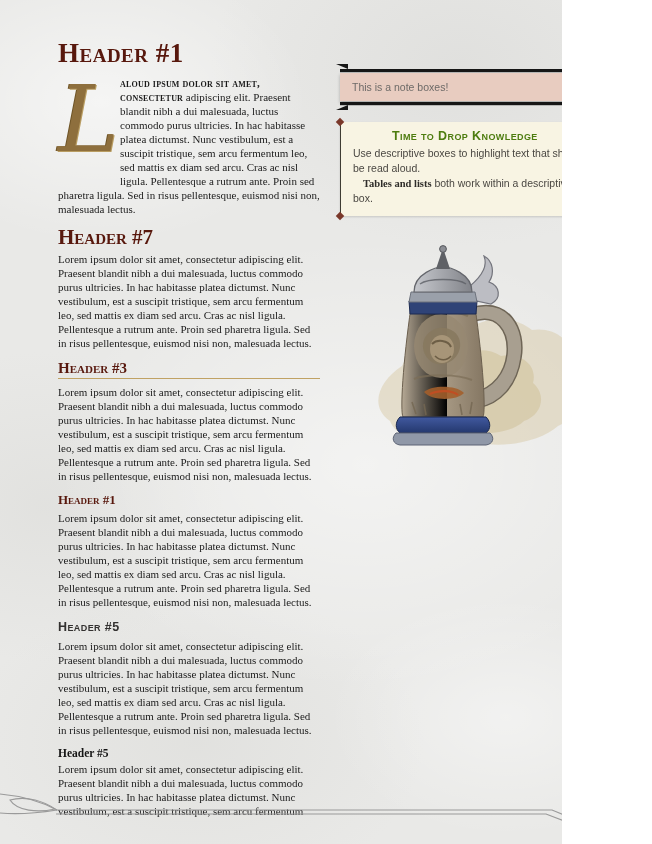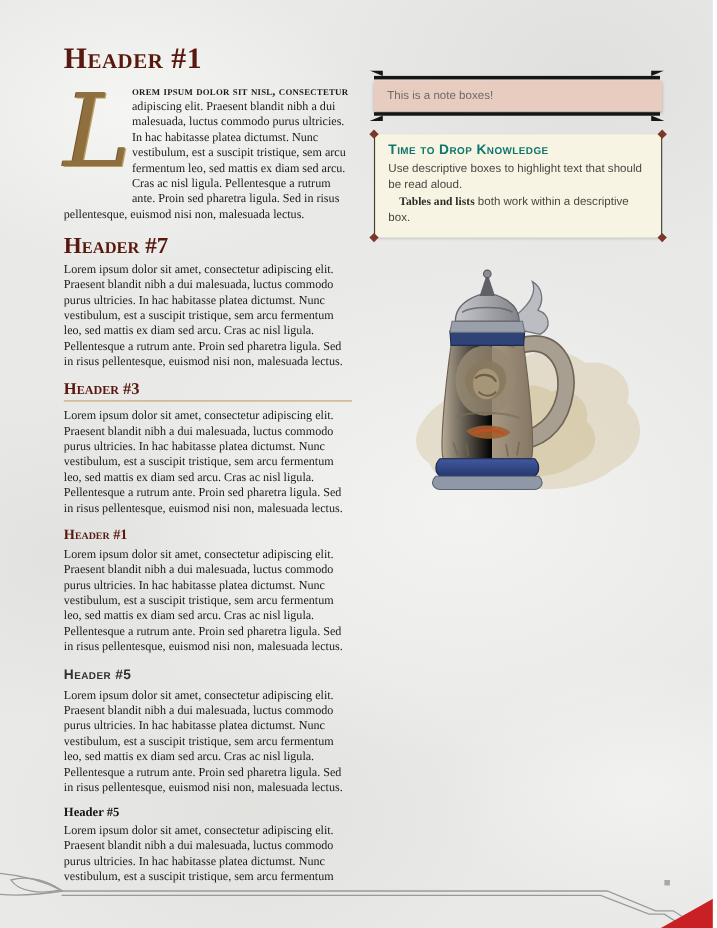--- a/index.html
+++ b/index.html
@@ -2,21 +2,21 @@
 <html><head>
 <meta charset="utf-8">
 <style>
   * { margin:0; padding:0; box-sizing:border-box; }
   html,body { width:652px; height:844px; }
   body{
     font-family:"Liberation Serif", serif;
     overflow:hidden;
   }
   .page{
-    position:relative; width:648px; height:844px; overflow:hidden;
+    position:relative; width:562px; height:844px; overflow:hidden;
     background:
       radial-gradient(ellipse 320px 220px at 18% 12%, rgba(255,255,255,.55), transparent 65%),
       radial-gradient(ellipse 420px 300px at 82% 8%,  rgba(203,203,200,.30), transparent 60%),
       radial-gradient(ellipse 520px 380px at 65% 55%, rgba(255,255,255,.45), transparent 60%),
       radial-gradient(ellipse 300px 260px at 8% 60%,  rgba(206,206,202,.28), transparent 60%),
       radial-gradient(ellipse 380px 260px at 35% 88%, rgba(208,208,204,.30), transparent 60%),
       radial-gradient(ellipse 300px 200px at 90% 85%, rgba(255,255,255,.40), transparent 60%),
       #e9e9e7;
   }
   .col{ position:absolute; width:262px; color:#1b1b1b; font-size:11px; line-height:14px; }
@@ -59,40 +59,40 @@
 
   
   .descbox{ position:relative; background:#f8f4e3; border-left:1.5px solid #3f3c33;
             border-right:1.5px solid #3f3c33; padding:7px 12px 10px 12px;
             margin:0 0 14px 0; box-shadow:0 1px 2px rgba(0,0,0,.15); }
   .descbox .dot{ position:absolute; width:6px; height:6px; background:#7a382a;
                  transform:rotate(45deg); }
   .dot.tl{ left:-4px; top:-3px; } .dot.tr{ right:-4px; top:-3px; }
   .dot.bl{ left:-4px; bottom:-3px; } .dot.br{ right:-4px; bottom:-3px; }
   .desc-title{ font-family:"Liberation Sans", sans-serif; font-variant:small-caps;
-               font-weight:700; font-size:12.5px; letter-spacing:.4px; color:#0f766e; }
+               font-weight:700; font-size:12.5px; letter-spacing:.4px; color:#4d7c0f;margin-left:39px; }
   .desc-text{ font-family:"Liberation Sans", sans-serif; font-size:10.5px;
               line-height:15px; color:#4a4742; margin-top:3px; }
   .desc-text .indent{ display:block; text-indent:10px; }
   .desc-text b{ color:#2e2c29;font-family:Liberation Serif, serif; }
 
   .illustration{ position:relative; width:260px; height:215px; margin-top:28px; }
 
   .footer-art{ position:absolute; left:0; bottom:0; width:652px; height:62px; }
 </style>
 </head>
 <body>
 
 <div class="page">
 
   <div class="col col-left">
     <h1 class="brew">Header #1</h1>
 
     <p class="body">
-      <span class="dropcap">L</span><span class="lead-caps">orem ipsum dolor sit nisl, consectetur</span>
+      <span class="dropcap">L</span><span class="lead-caps">aloud ipsum dolor sit amet, consectetur</span>
       <span>adipiscing elit. Praesent blandit nibh a dui malesuada, luctus commodo purus ultricies. In hac habitasse platea dictumst. Nunc vestibulum, est a suscipit tristique, sem arcu fermentum leo, sed mattis ex diam sed arcu. Cras ac nisl ligula. Pellentesque a rutrum ante. Proin sed pharetra ligula. Sed in risus pellentesque, euismod nisi non, malesuada lectus.</span>
     </p>
 
     <h2 class="brew">Header #7</h2>
     <p class="body">Lorem ipsum dolor sit amet, consectetur adipiscing elit. Praesent blandit nibh a dui malesuada, luctus commodo purus ultricies. In hac habitasse platea dictumst. Nunc vestibulum, est a suscipit tristique, sem arcu fermentum leo, sed mattis ex diam sed arcu. Cras ac nisl ligula. Pellentesque a rutrum ante. Proin sed pharetra ligula. Sed in risus pellentesque, euismod nisi non, malesuada lectus.</p>
 
     <h3 class="brew">Header #3</h3>
     <p class="body">Lorem ipsum dolor sit amet, consectetur adipiscing elit. Praesent blandit nibh a dui malesuada, luctus commodo purus ultricies. In hac habitasse platea dictumst. Nunc vestibulum, est a suscipit tristique, sem arcu fermentum leo, sed mattis ex diam sed arcu. Cras ac nisl ligula. Pellentesque a rutrum ante. Proin sed pharetra ligula. Sed in risus pellentesque, euismod nisi non, malesuada lectus.</p>
 
     <h4 class="brew">Header #1</h4>

